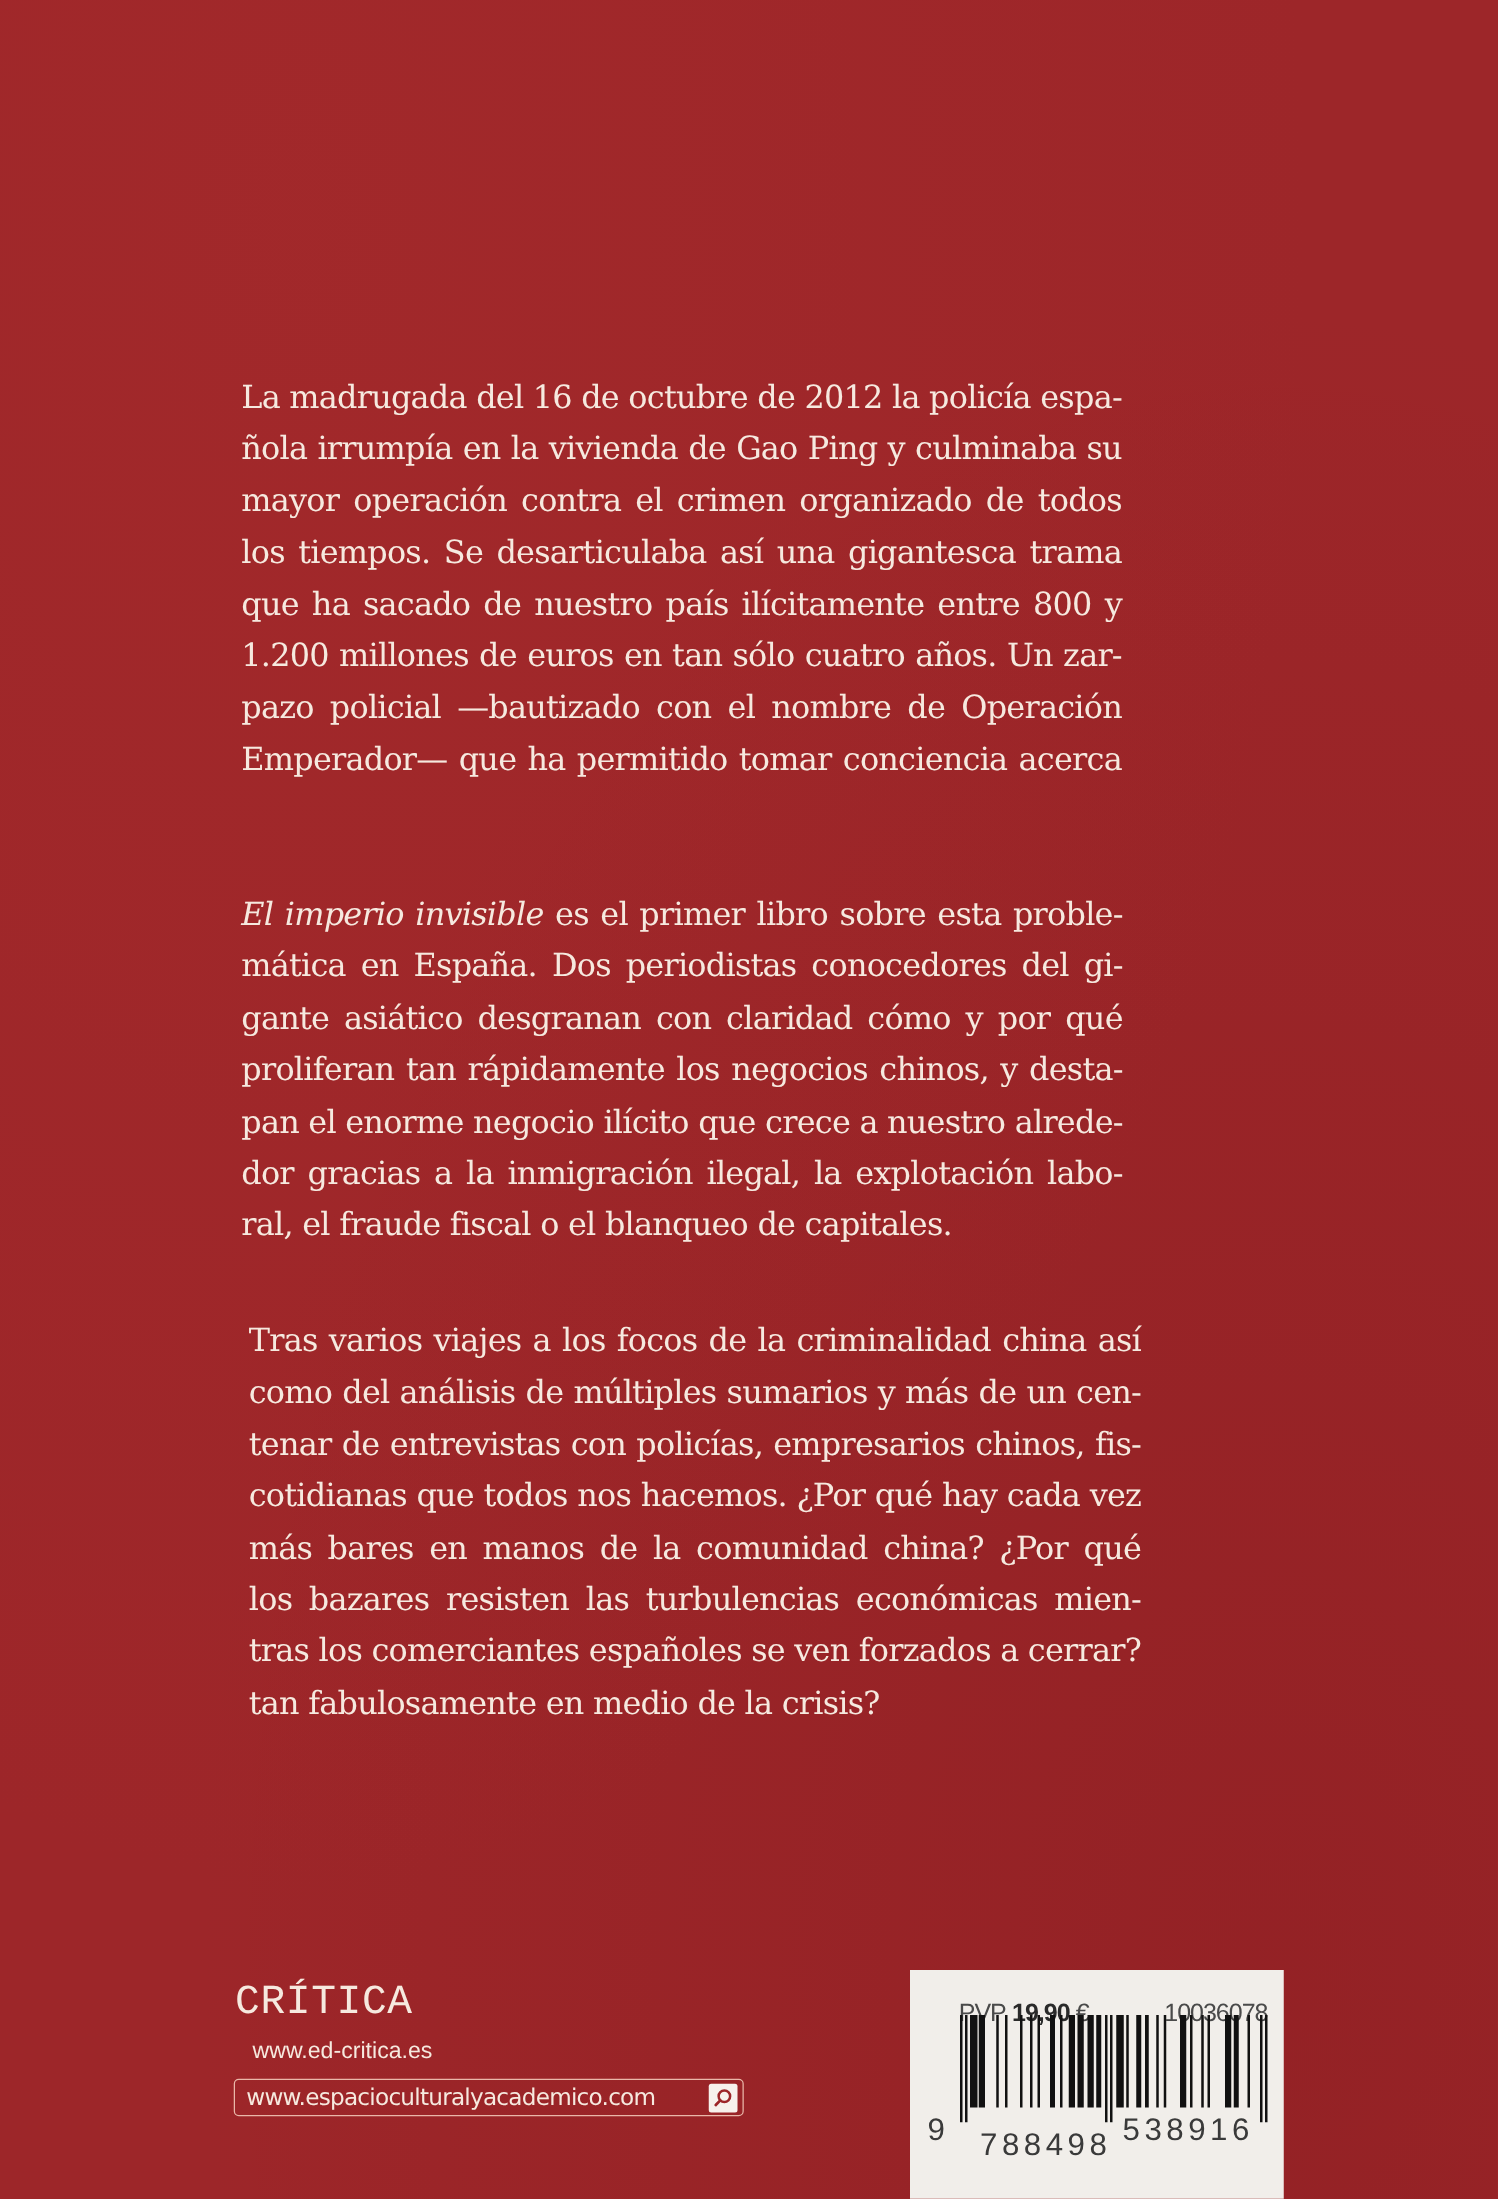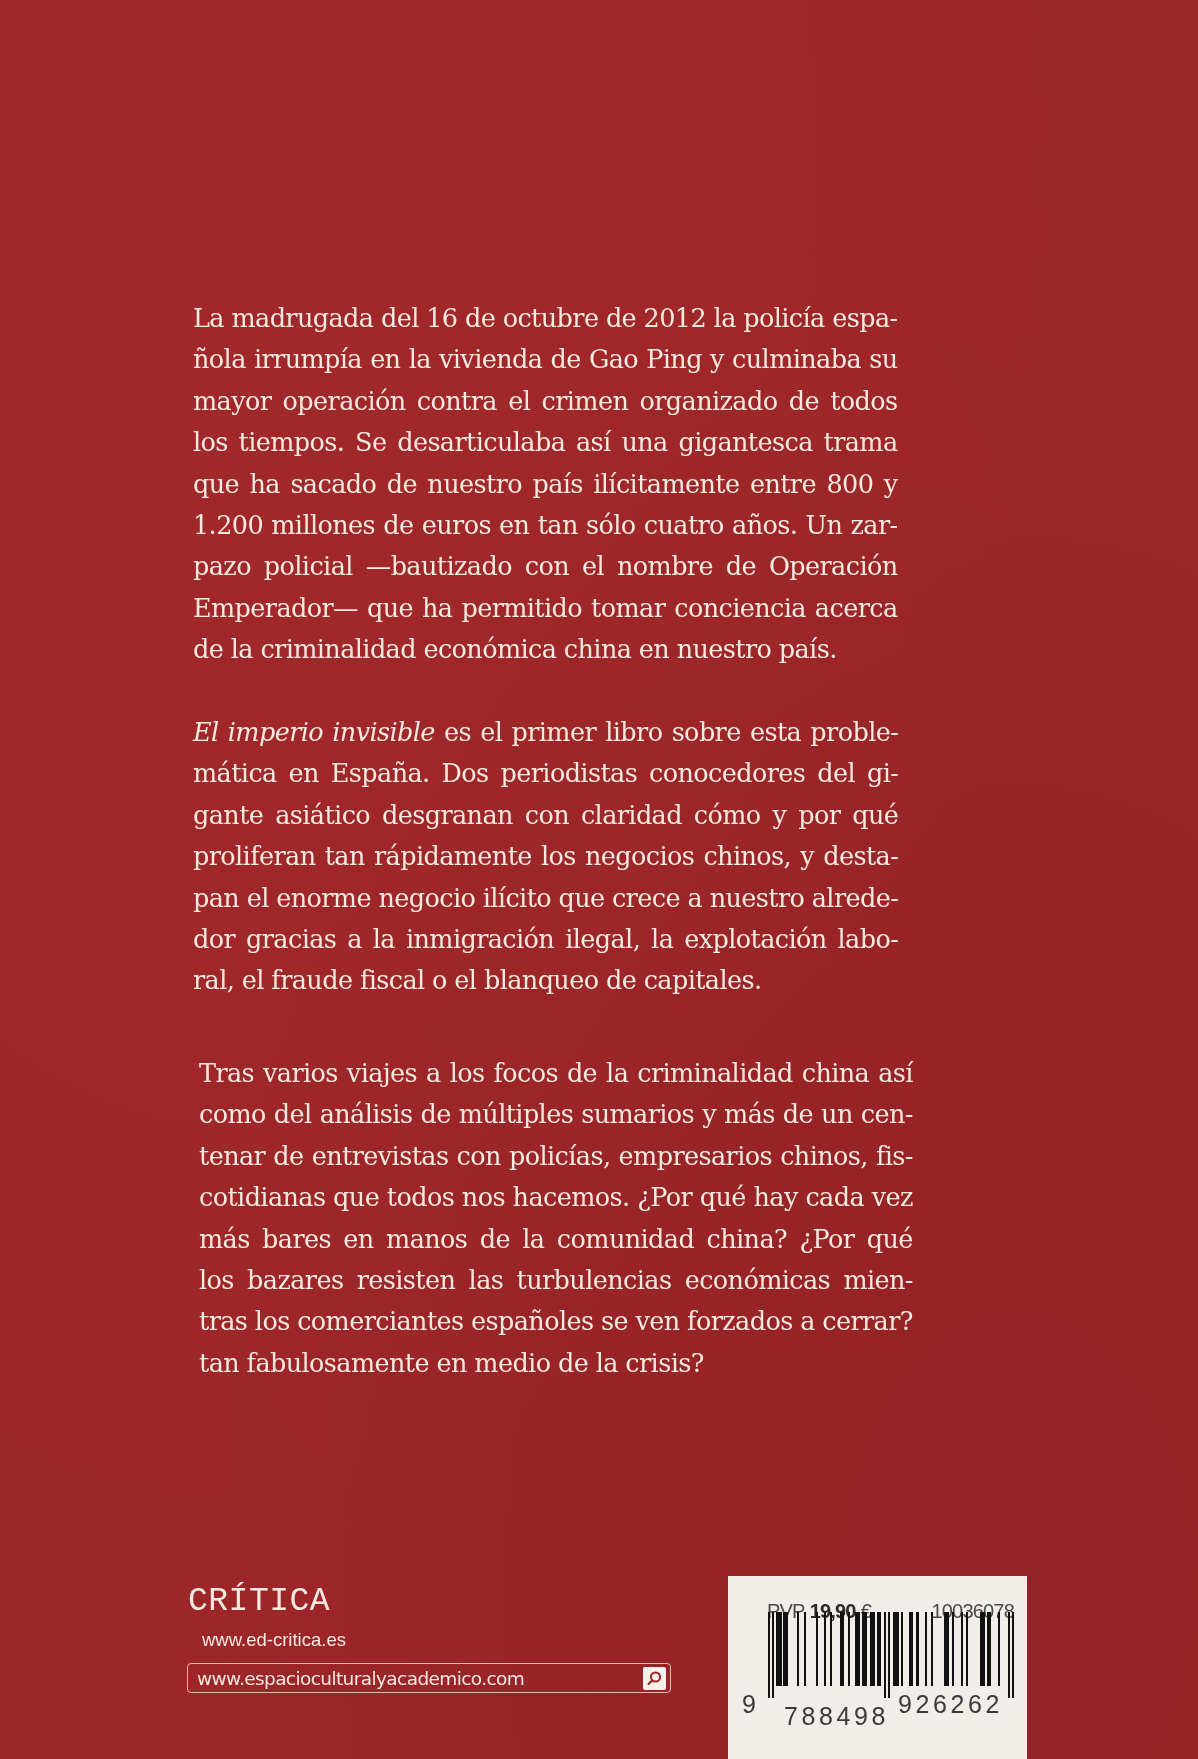--- a/index.html
+++ b/index.html
@@ -34,21 +34,21 @@
   .pub-logo {
     position: absolute; left: 0; top: 0; white-space: nowrap;
     font-size: 33px; letter-spacing: 0.5px; font-weight: normal;
     font-family: Liberation Mono, monospace;
   }
   .pub-url {
     position: absolute; left: 14px; top: 46px; white-space: nowrap;
     font-size: 18.5px; font-family: "Liberation Sans", sans-serif;
   }
   .search-box {
-    position: absolute; left: -1px; top: 80px; width: 484px; height: 30px;
+    position: absolute; left: -1px; top: 80px; width: 408px; height: 30px;
     border: 1.5px solid #e9b7a9; border-radius: 4px; box-sizing: border-box;
     display: flex; align-items: center; justify-content: space-between;
   }
   .search-text {
     padding-left: 9px; font-size: 18.5px; white-space: nowrap; flex: 1;
     font-family: "DejaVu Sans", sans-serif; letter-spacing: -0.6px; color: #f6e9df;
   }
   .search-icon {
     width: 23px; height: 23px; background: #f7f1ec; border-radius: 2px;
     margin-right: 4px; display: flex; align-items: center; justify-content: center;
@@ -86,21 +86,20 @@
   <div class="blurb">
     <p class="para para-1">
       <span class="line">La madrugada del 16 de octubre de 2012 la policía espa-</span>
       <span class="line">ñola irrumpía en la vivienda de Gao Ping y culminaba su</span>
       <span class="line">mayor operación contra el crimen organizado de todos</span>
       <span class="line">los tiempos. Se desarticulaba así una gigantesca trama</span>
       <span class="line">que ha sacado de nuestro país ilícitamente entre 800 y</span>
       <span class="line">1.200 millones de euros en tan sólo cuatro años. Un zar-</span>
       <span class="line">pazo policial —bautizado con el nombre de Operación</span>
       <span class="line">Emperador— que ha permitido tomar conciencia acerca</span>
-      <span class="line last">de la criminalidad económica china en nuestro país.</span>
     </p>
 
     <p class="para para-2">
       <span class="line"><span class="italic">El imperio invisible</span><span> es el primer libro sobre esta proble-</span></span>
       <span class="line">mática en España. Dos periodistas conocedores del gi-</span>
       <span class="line">gante asiático desgranan con claridad cómo y por qué</span>
       <span class="line">proliferan tan rápidamente los negocios chinos, y desta-</span>
       <span class="line">pan el enorme negocio ilícito que crece a nuestro alrede-</span>
       <span class="line">dor gracias a la inmigración ilegal, la explotación labo-</span>
       <span class="line last">ral, el fraude fiscal o el blanqueo de capitales.</span>
@@ -173,17 +172,17 @@
         <rect x="219" y="0" width="4" height="74"></rect>
         <rect x="230" y="0" width="2" height="74"></rect>
         <rect x="240" y="0" width="2" height="86"></rect>
         <rect x="244" y="0" width="2" height="86"></rect>
       </g>
     </svg>
 
     <div class="isbn-digits">
       <span class="isbn-first">9</span>
       <span class="isbn-g1">788498</span>
-      <span class="isbn-g2">926262</span>
+      <span class="isbn-g2">538916</span>
     </div>
   </div>
 
 </div>
 
 </body></html>

